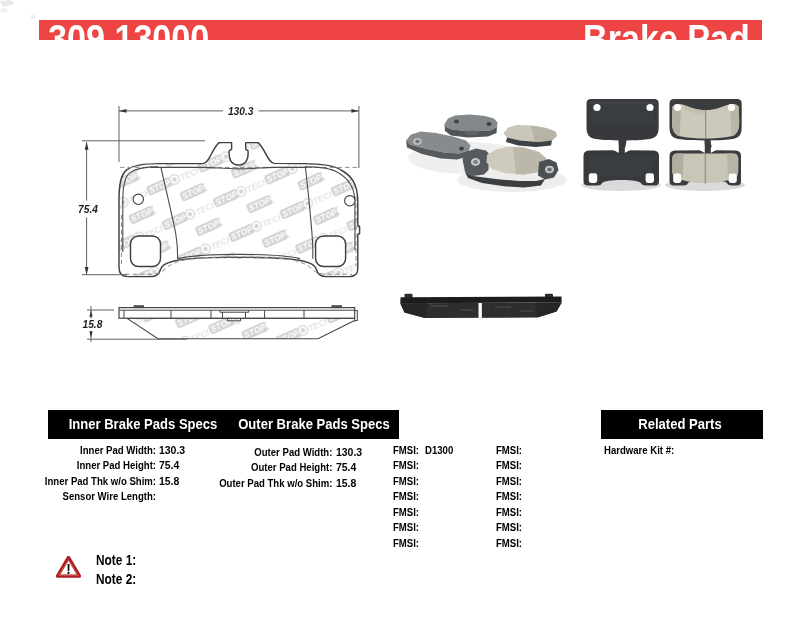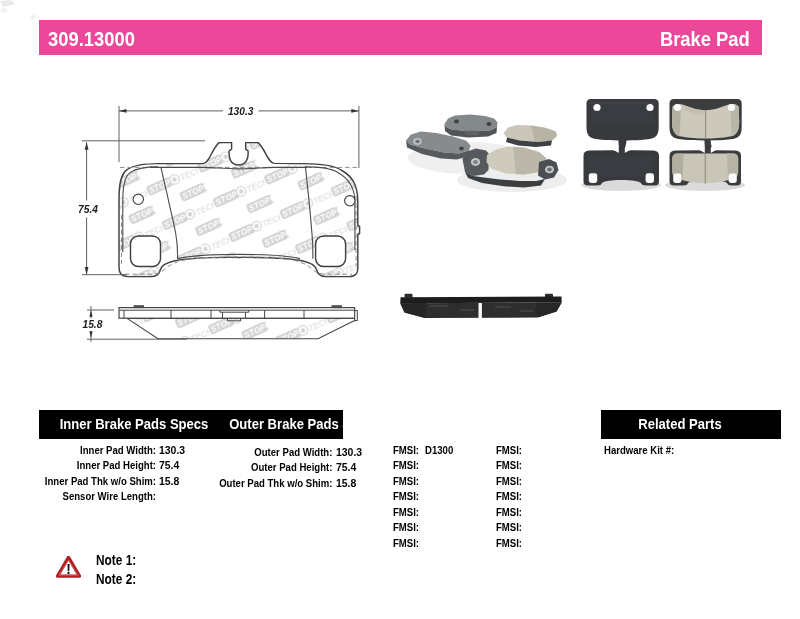--- a/index.html
+++ b/index.html
@@ -1,20 +1,20 @@
 <!DOCTYPE html>
 <html><head>
 <meta charset="utf-8">
 <style>
 html,body{margin:0;padding:0;background:#fff;}
 #page{position:relative;width:800px;height:619px;background:#fff;overflow:hidden;
   font-family:"Liberation Sans",sans-serif;}
 .abs{position:absolute;}
-#topbar{left:39px;top:20px;width:722.5px;height:35px;background:#ec4899;color:#fff;
-  font-weight:bold;font-size:21px;line-height:34px;}
+#topbar{left:39px;top:20px;width:722.5px;height:20px;background:#ef4444;color:#fff;
+  font-weight:bold;font-size:39px;line-height:34px;}
 #topbar .l{position:absolute;left:8.6px;top:1.9px;transform:scaleX(0.875);transform-origin:0 0;}
 #topbar .r{position:absolute;right:12px;top:1.9px;transform:scaleX(0.874);transform-origin:100% 0;}
 .hdr{top:410px;height:28.5px;background:#000;color:#fff;font-weight:bold;font-size:15px;line-height:28px;}
 .hdr span{position:absolute;top:0;transform:translateX(-50%) scaleX(0.87);white-space:nowrap;}
 .b11{font-weight:bold;font-size:11px;line-height:15.5px;white-space:pre;}
 .rt{text-align:right;}
 .cxl{transform:scaleX(0.87);transform-origin:0 0;}
 .cxr{transform:scaleX(0.87);transform-origin:100% 0;}
 </style>
 </head>
@@ -244,25 +244,25 @@
     <rect x="478.5" y="303" width="3.4" height="15" fill="#fafafa"></rect>
     <path d="M 430,305 l 18,0 l 0,2 l -18,0 Z M 460,309 l 14,0 l 0,2 l -14,0 Z M 495,306 l 16,0 l 0,2 l -16,0 Z M 520,310 l 13,0 l 0,2 l -13,0 Z" fill="#3f3f3f"></path>
   </g>
   </svg>
 
   <div class="abs" id="topbar">
       <span class="l">309.13000</span>
       <span class="r">Brake Pad</span>
     </div>
 
-  <div class="abs hdr" style="left:39px;width:304px;">
+  <div class="abs hdr" style="left:48px;width:351px;">
     <span style="left:95px;">Inner Brake Pads Specs</span>
     <span style="left:266.3px;">Outer Brake Pads Specs</span>
   </div>
-  <div class="abs hdr" style="left:601px;width:162px;padding-left:18px;">
+  <div class="abs hdr" style="left:601px;width:162px;">
       <span style="left:79.3px;">Related Parts</span>
     </div>
 
   <div class="abs b11 rt cxr" style="left:16px;top:442.5px;width:140px;">Inner Pad Width:
 Inner Pad Height:
 Inner Pad Thk w/o Shim:
 Sensor Wire Length:</div>
   <div class="abs b11" style="left:158.7px;top:442.5px;transform:scaleX(0.95);transform-origin:0 0;">130.3
 75.4
 15.8</div>

